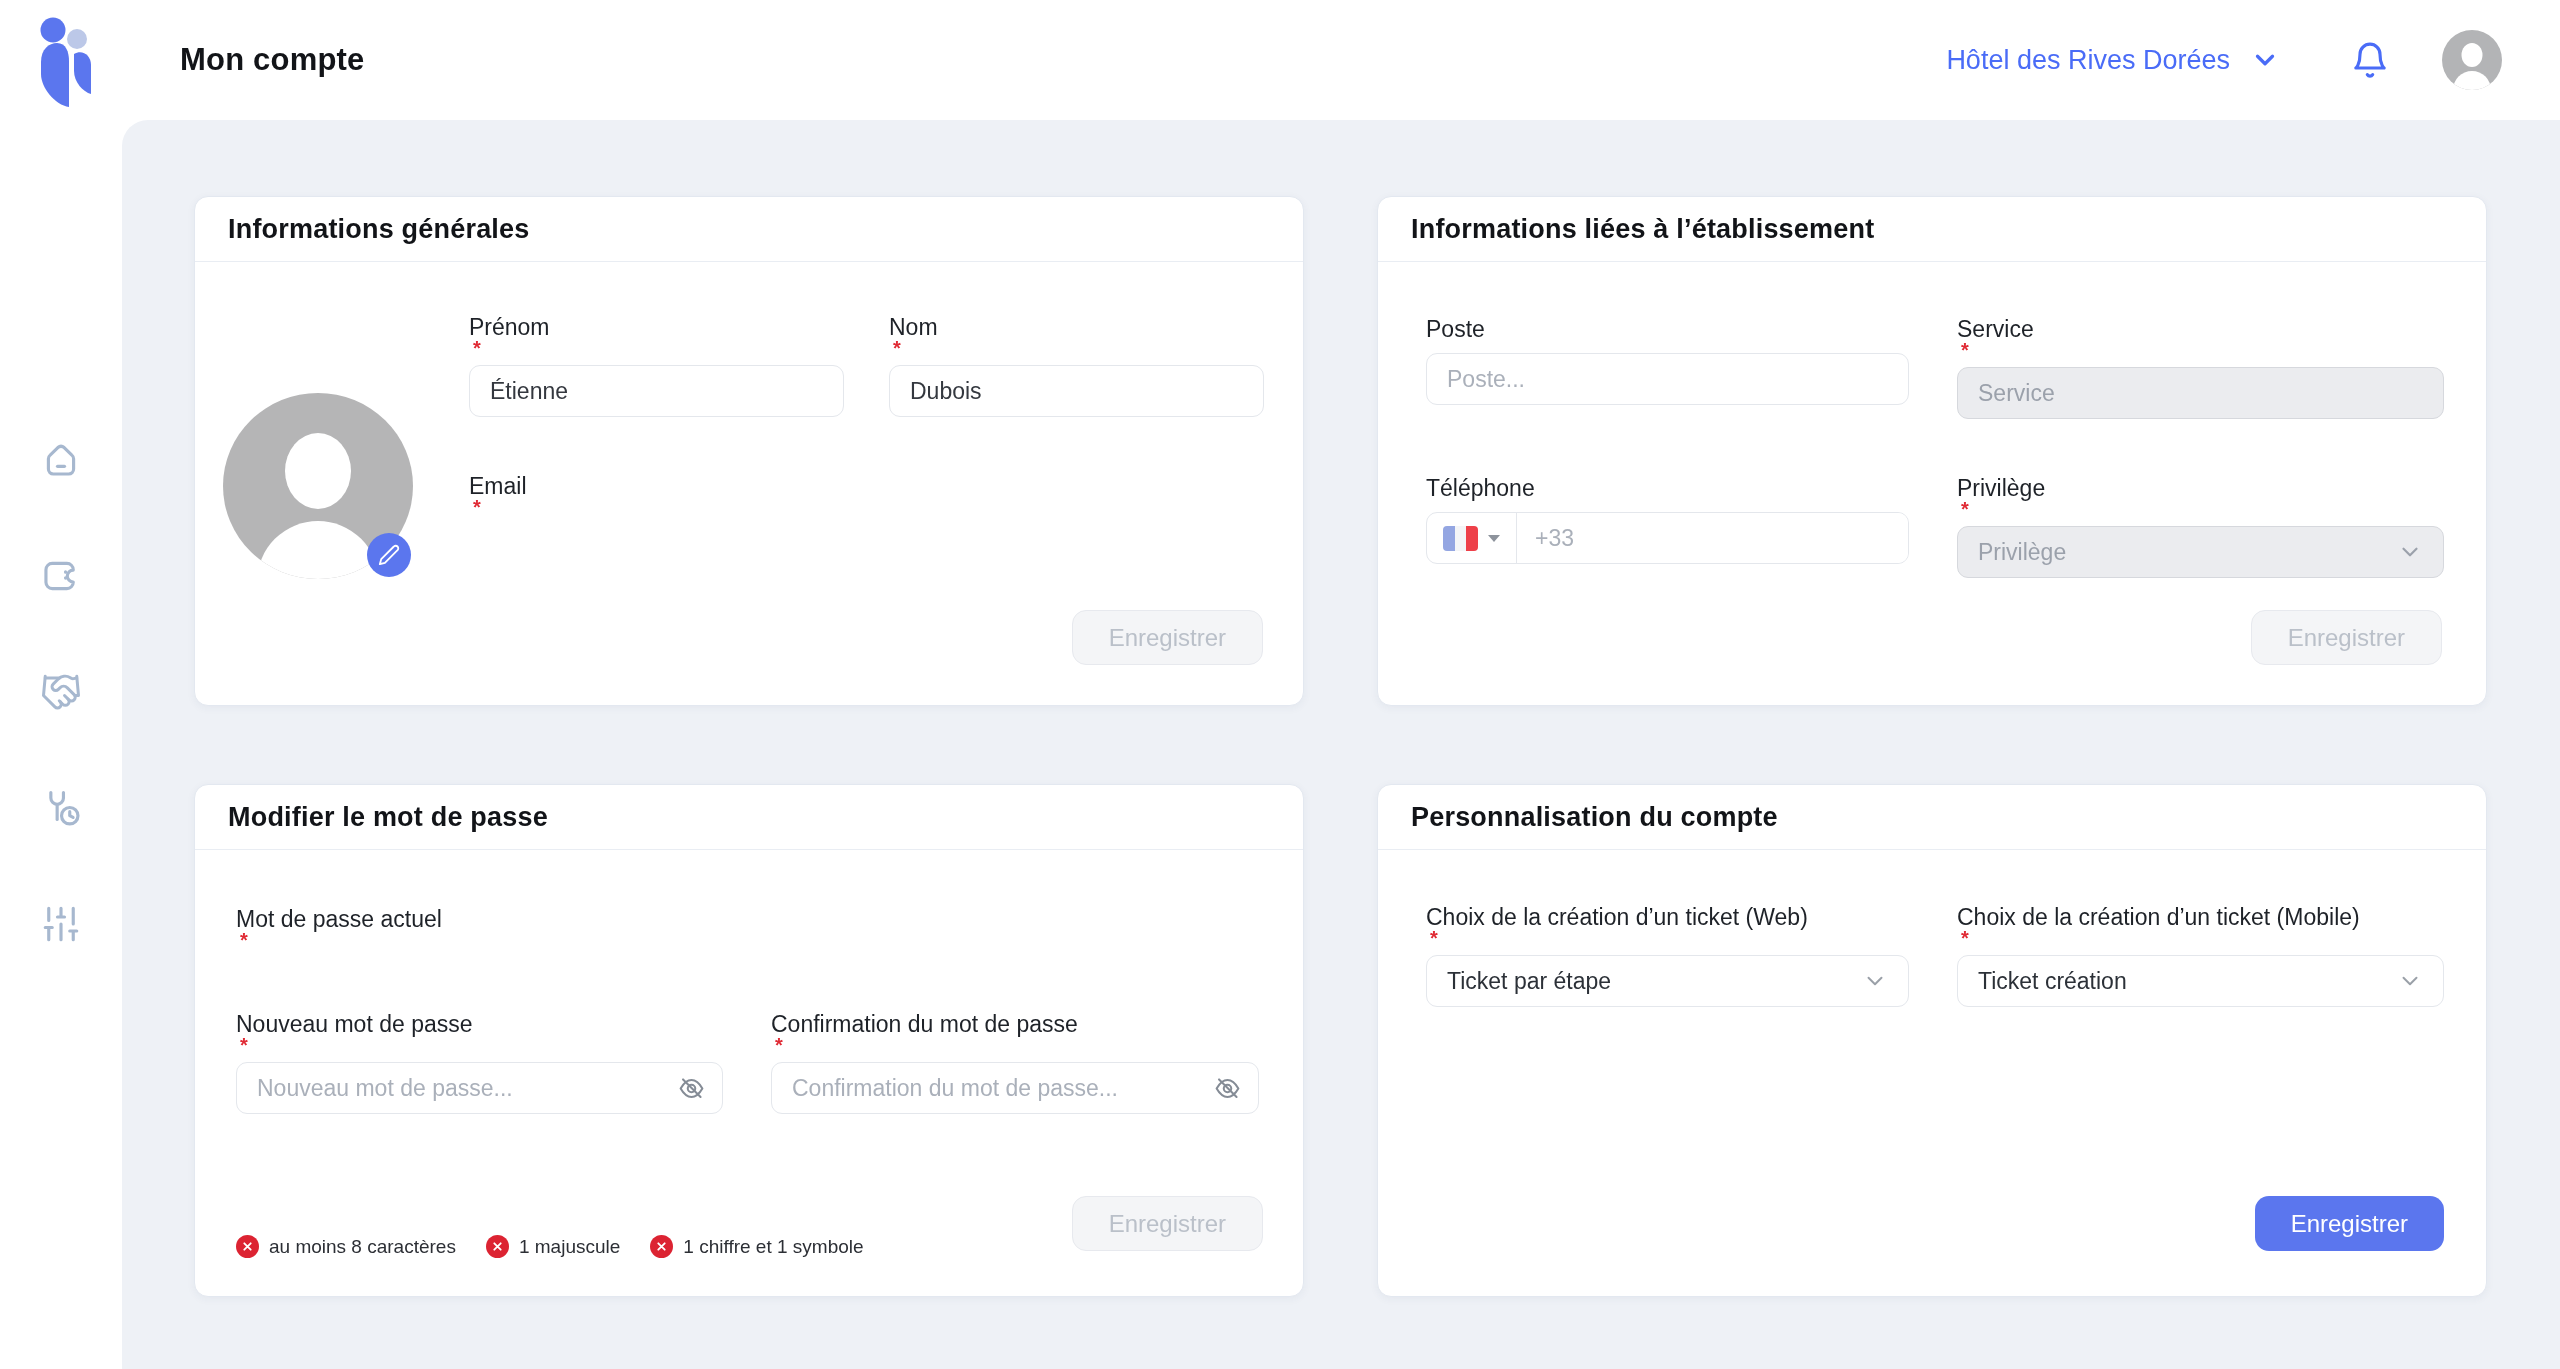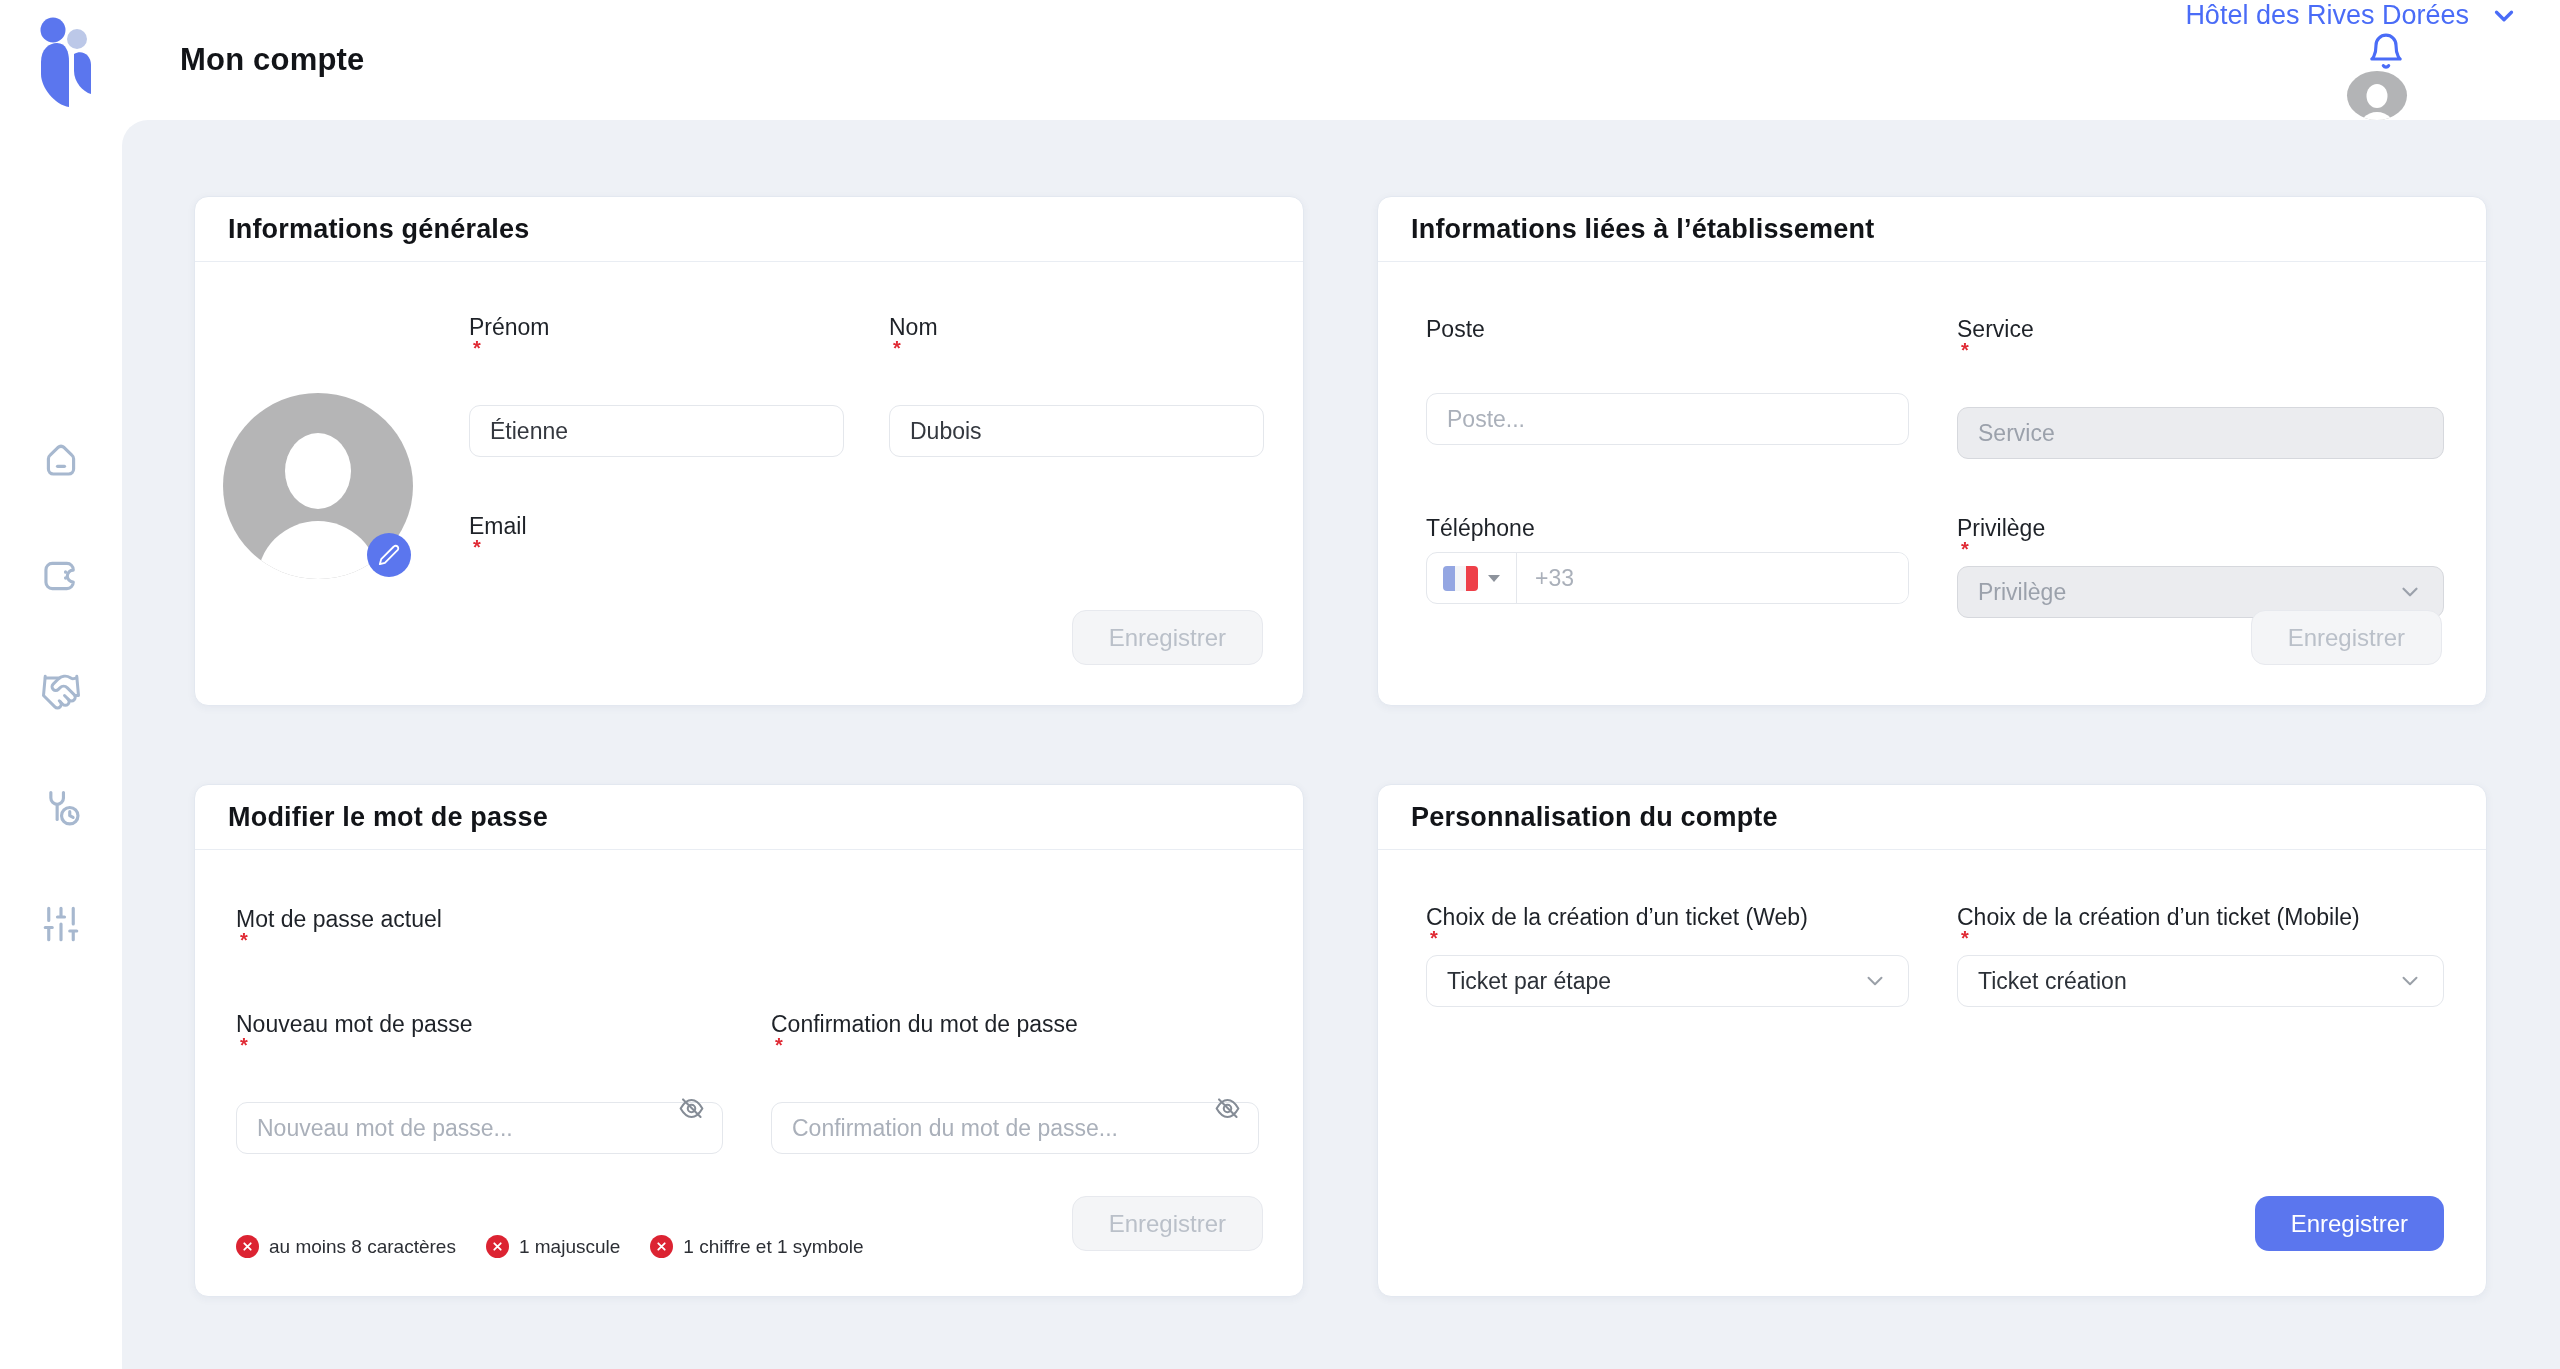--- a/index.html
+++ b/index.html
@@ -6,21 +6,21 @@
   html,body { width:2560px; height:1369px; overflow:hidden; }
   body {
     font-family: "Liberation Sans", "DejaVu Sans", sans-serif;
     background:#ffffff; position:relative; color:#17191d;
   }
 
   
   .header { position:absolute; top:0; left:0; right:0; height:120px; background:#fff; z-index:3; }
   .logo { position:absolute; left:36px; top:16px; width:62px; height:92px; }
   .page-title { position:absolute; left:180px; top:42px; font-size:31px; font-weight:700; color:#121418; letter-spacing:.2px; }
-  .header-right { position:absolute; right:41px; top:0; height:120px; display:flex; align-items:center;flex-direction:column; }
+  .header-right { position:absolute; right:58px; top:0; height:120px; display:flex; align-items:center; }
   .estab { display:flex; align-items:center; gap:20px; cursor:pointer; }
   .estab-name { font-size:27px; font-weight:500; color:#4a6cf7; }
   .estab-chevron { width:30px; height:30px; }
   .bell-btn { margin-left:68px; width:44px; height:44px; display:flex; align-items:center; justify-content:center; cursor:pointer; background:none; border:none; }
   .avatar-sm { margin-left:50px; width:60px; height:60px; border-radius:50%; background:#b3b4b6; position:relative; overflow:hidden; cursor:pointer; }
   .avatar-sm .head { position:absolute; left:50%; top:13px; transform:translateX(-50%); width:21px; height:24px; border-radius:50%; background:#fff; }
   .avatar-sm .body { position:absolute; left:50%; top:41px; transform:translateX(-50%); width:38px; height:38px; border-radius:50%; background:#fff; }
 
   
   .sidebar { position:absolute; top:120px; left:0; bottom:0; width:122px; background:#fff; z-index:2;
@@ -36,21 +36,21 @@
   .card { background:#fff; border:1px solid #e3e8f0; border-radius:14px; box-shadow:0 2px 8px rgba(30,50,90,.05);
           display:flex; flex-direction:column; position:relative; }
   .card-header { height:65px; flex:0 0 65px; display:flex; align-items:center; padding:0 33px; border-bottom:1px solid #e9edf3; }
   .card-title { font-size:27px; font-weight:700; color:#121418; letter-spacing:.2px; }
   .card-body { flex:1; position:relative; }
 
   .lbl { display:flex; align-items:flex-start; font-size:23px; font-weight:500; color:#1e2228; margin-bottom:10px;flex-direction:column; }
   .req { color:#e02b35; font-size:20px; line-height:14px; margin-left:4px; font-weight:700; }
 
   .tinput { height:52px; width:100%; border:1px solid #e4e7ec; border-radius:11px; background:#fff;
-            font-family:inherit; font-size:23px; color:#34383f; padding:0 20px; outline:none;margin-top:40px; }
+            font-family:inherit; font-size:23px; color:#34383f; padding:0 20px; outline:none; }
   .tinput::placeholder { color:#aab0ba; }
   .tinput:disabled, .tinput.disabled { background:#ebecef; border-color:#d6d8dd; color:#9ba1ab; }
   .tinput.disabled::placeholder { color:#9ba1ab; }
 
   .field { display:flex; flex-direction:column; }
 
   
   .gen-body { padding:52px 41px 0 28px; display:flex; }
   .avatar-big { width:190px; height:186px; border-radius:50%; background:#b5b5b6; position:relative; margin-top:79px; flex:0 0 190px; overflow:visible; }
   .avatar-big .mask { position:absolute; inset:0; border-radius:50%; overflow:hidden; }

